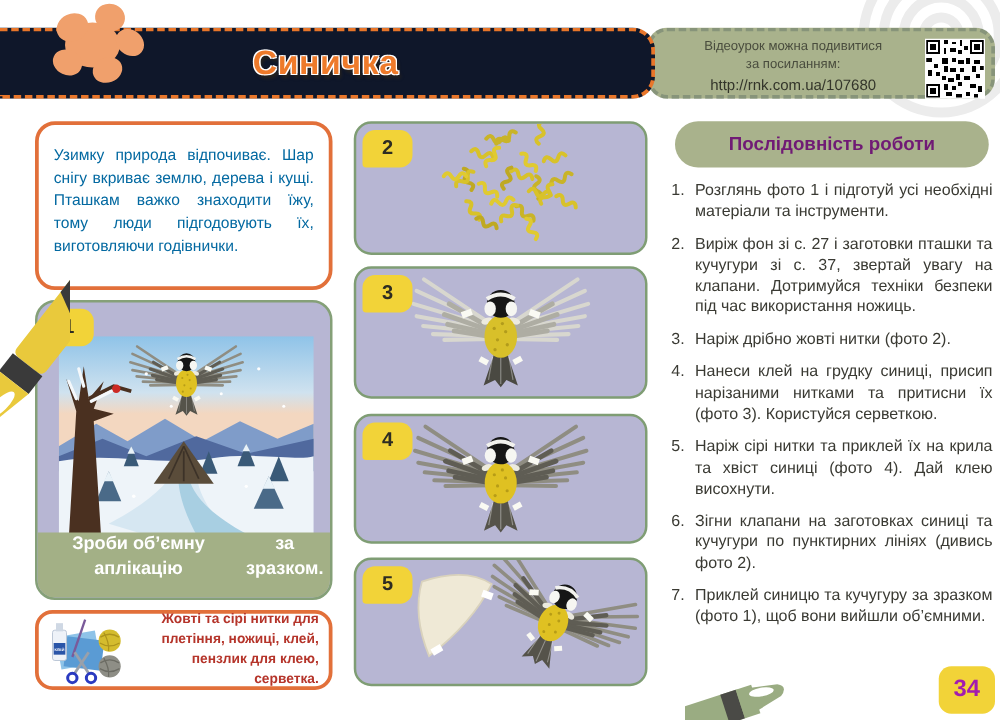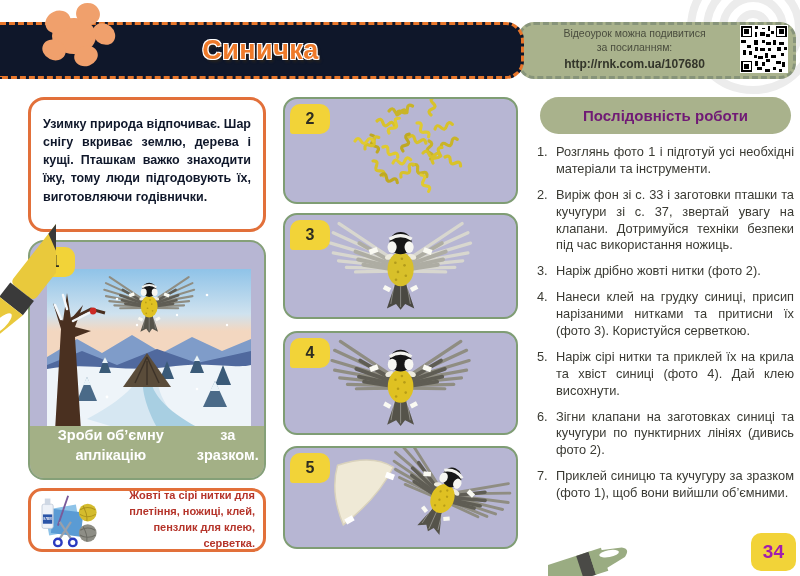--- a/index.html
+++ b/index.html
@@ -19,31 +19,31 @@
     border:3px dashed #e8762a;border-left:none;border-radius:0 18px 18px 0;
     display:flex;align-items:center;justify-content:center;
   }
   .page-title{
     color:#ee7a2a;font-weight:bold;font-size:27px;letter-spacing:.5px;
     text-shadow:-1px -1px 0 #fff,1px -1px 0 #fff,-1px 1px 0 #fff,1px 1px 0 #fff,2px 3px 3px rgba(90,60,0,.35);
   }
   .video-box{
     position:absolute;top:22px;left:518px;width:278px;height:57px;z-index:1;
     background:#a9b28c;box-sizing:border-box;border:3px dashed #87947a;border-radius:16px;
-    display:flex;align-items:flex-end;padding:18px 5px 3px 8px;
+    display:flex;align-items:flex-start;padding:6px 5px 3px 8px;
   }
   .video-text{flex:1;text-align:center;color:#4a4d3e;font-size:10.5px;line-height:1.3;}
-  .video-url{font-weight:bold;color:#33352a;font-size:12px;margin-top:3px;}
+  .video-url{font-weight:normal;color:#33352a;font-size:12px;margin-top:3px;}
   .qr-wrap{width:48px;height:48px;background:#fff;flex:none;padding:1px;box-sizing:border-box;}
   
   .intro-box{
     position:absolute;left:28px;top:97px;width:238px;height:135px;box-sizing:border-box;
     border:3px solid #e2703a;border-radius:16px;background:#fff;padding:15px 12px;
   }
-  .intro-text{color:#0f172a;font-weight:bold;font-size:12.5px;line-height:1.45;text-align:justify;}
+  .intro-text{color:#0369a1;font-weight:normal;font-size:12.5px;line-height:1.45;text-align:justify;}
   .sample-card{
     position:absolute;left:28px;top:240px;width:238px;height:240px;box-sizing:border-box;
     background:#b7b6d3;border:2px solid #85a078;border-radius:16px;overflow:hidden;
   }
   .sample-photo{position:absolute;left:17px;top:27px;width:204px;height:162px;}
   .sample-caption{
     position:absolute;left:0;bottom:0;width:100%;height:52px;background:#a3b086;
     color:#fff;font-weight:bold;font-size:14.5px;text-align:center;
     display:flex;flex-direction:row;justify-content:center;line-height:1.35;
   }
@@ -399,21 +399,21 @@
   <span>Послідовність роботи</span>
 </div>
 
 <div class="steps-list">
   <div class="step">
     <span class="step-num">1.</span>
     <span class="step-text">Розглянь фото 1 і підготуй усі необхідні матеріали та інструменти.</span>
   </div>
   <div class="step">
     <span class="step-num">2.</span>
-    <span class="step-text">Виріж фон зі с. 33 і заготовки пташки та кучугури зі с. 37, звертай увагу на клапани. Дотримуйся техніки безпеки під час використання ножиць.</span>
+    <span class="step-text">Виріж фон зі с. 27 і заготовки пташки та кучугури зі с. 37, звертай увагу на клапани. Дотримуйся техніки безпеки під час використання ножиць.</span>
   </div>
   <div class="step">
     <span class="step-num">3.</span>
     <span class="step-text">Наріж дрібно жовті нитки (фото 2).</span>
   </div>
   <div class="step">
     <span class="step-num">4.</span>
     <span class="step-text">Нанеси клей на грудку синиці, присип нарізаними нитками та притисни їх (фото 3). Користуйся серветкою.</span>
   </div>
   <div class="step">

